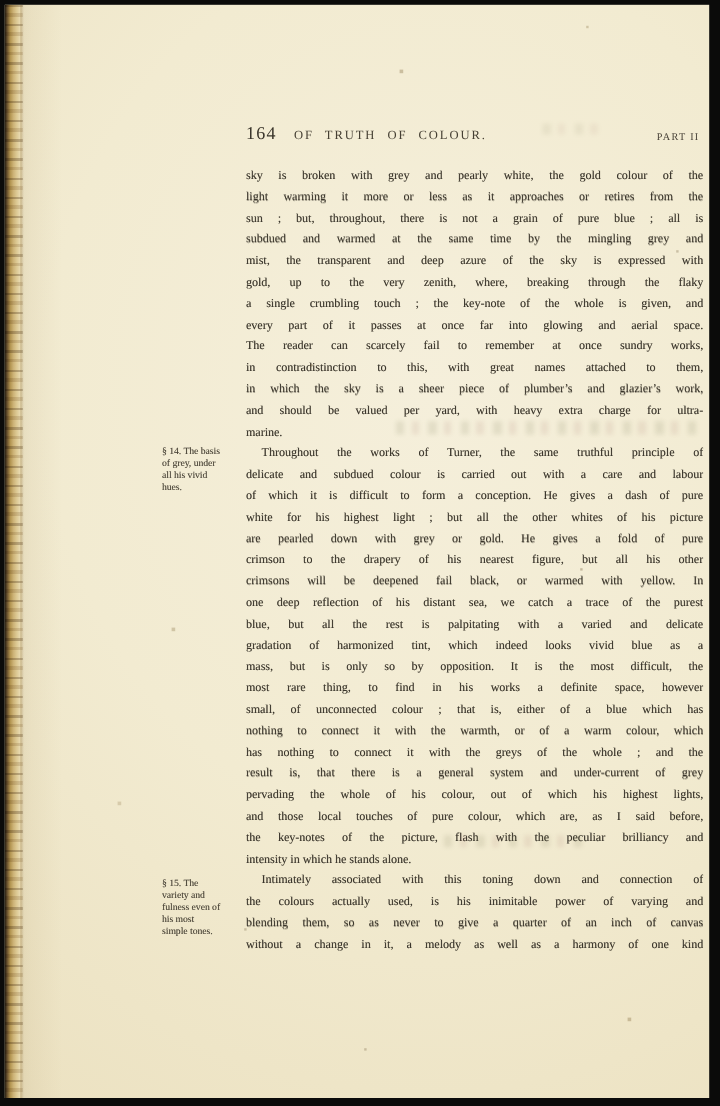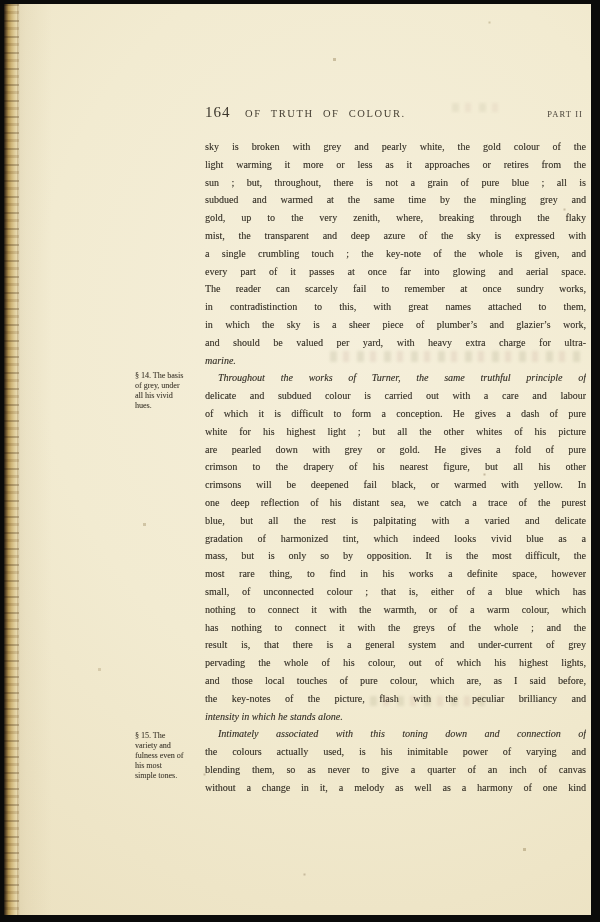--- a/index.html
+++ b/index.html
@@ -61,22 +61,22 @@
   }
 
   .body-text { position: absolute; left: 201px; top: 134px; width: 381px; }
   .tl {
     height: 17.8px; line-height: 17.8px;
     font-size: 10px; color: #3a352b;
     text-align: justify; text-align-last: justify;
     overflow: hidden;
     text-shadow: 0.2px 0.2px 0.4px rgba(58,53,43,0.45);
   }
-  .tl.noj { text-align-last: left; font-style: italic; }
-  .tl.ind { text-indent: 13px; font-style: italic; }
+  .tl.noj { text-align-last: left; }
+  .tl.ind { text-indent: 13px; }
 
   .margin-note {
     position: absolute; left: 131px; width: 66px;
     font-size: 8px; line-height: 10px;
     color: #474135;
     text-shadow: 0.2px 0.2px 0.3px rgba(71,65,53,0.4);
   }
   #note-0 { top: 367px; }
   #note-1 { top: 727px; }
 
@@ -136,22 +136,22 @@
         <div>fulness even of</div>
         <div>his most</div>
         <div>simple tones.</div>
       </div>
 
     <div class="body-text" id="body-text">
         <div class="tl">sky is broken with grey and pearly white, the gold colour of the</div>
         <div class="tl">light warming it more or less as it approaches or retires from the</div>
         <div class="tl">sun ; but, throughout, there is not a grain of pure blue ; all is</div>
         <div class="tl">subdued and warmed at the same time by the mingling grey and</div>
+        <div class="tl">mist, the transparent and deep azure of the sky is expressed with</div>
         <div class="tl">gold, up to the very zenith, where, breaking through the flaky</div>
-        <div class="tl">mist, the transparent and deep azure of the sky is expressed with</div>
         <div class="tl">a single crumbling touch ; the key-note of the whole is given, and</div>
         <div class="tl">every part of it passes at once far into glowing and aerial space.</div>
         <div class="tl">The reader can scarcely fail to remember at once sundry works,</div>
         <div class="tl">in contradistinction to this, with great names attached to them,</div>
         <div class="tl">in which the sky is a sheer piece of plumber’s and glazier’s work,</div>
         <div class="tl">and should be valued per yard, with heavy extra charge for ultra-</div>
         <div class="tl noj">marine.</div>
         <div class="tl ind">Throughout the works of Turner, the same truthful principle of</div>
         <div class="tl">delicate and subdued colour is carried out with a care and labour</div>
         <div class="tl">of which it is difficult to form a conception. He gives a dash of pure</div>

